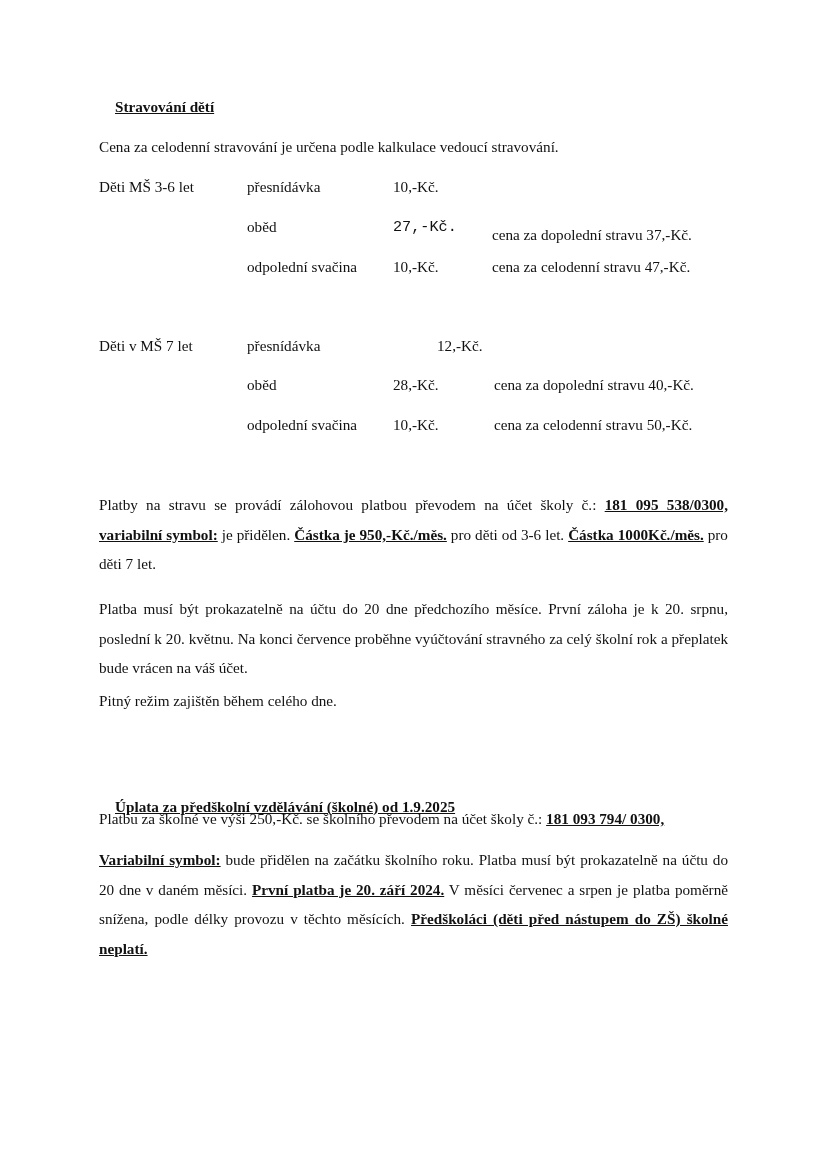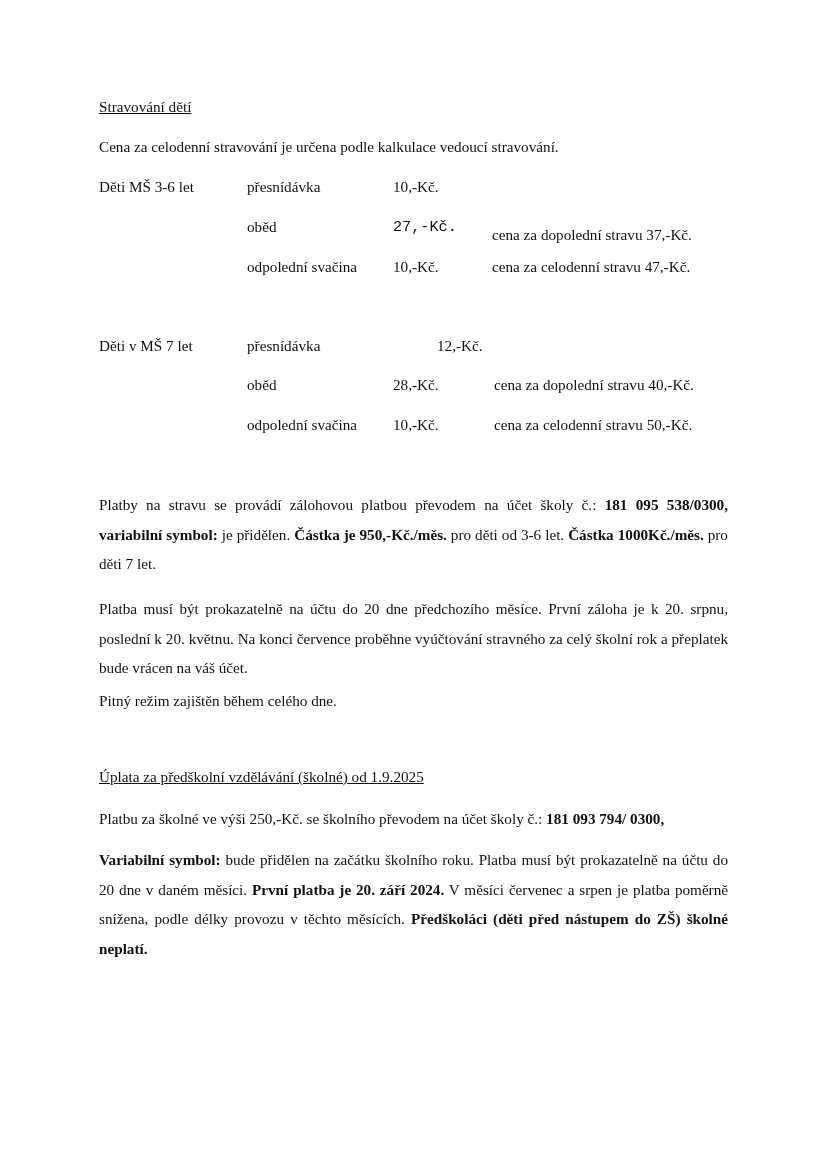--- a/index.html
+++ b/index.html
@@ -2,26 +2,26 @@
 <html><head>
   <meta charset="utf-8">
   <style>
     html, body { margin: 0; padding: 0; background: #ffffff; }
     body {
       width: 827px; height: 1169px; position: relative; overflow: hidden;
       font-family: "Liberation Serif", "DejaVu Serif", serif;
       color: #111111; font-size: 15.2px;
     }
     .abs { position: absolute; white-space: nowrap; }
-    .heading { font-weight: normal; text-decoration: underline; }
+    .heading { font-weight: bold; text-decoration: underline; margin-left: 16px; }
     .para {
       position: absolute; left: 99px; width: 629px;
       line-height: 29.5px; text-align: justify; white-space: normal;
     }
-    b { font-weight: bold; }
+    b { font-weight: bold; text-decoration: underline; }
   </style>
 </head>
 <body>
 
 <div class="abs heading" style="left:99px; top:98px;">Stravování dětí</div>
 
 <div class="abs" style="left:99px; top:138px;text-align:center;">Cena za celodenní stravování je určena podle kalkulace vedoucí stravování.</div>
 
 <div>
   <div class="abs" style="left:99px; top:178px;">Děti MŠ 3-6 let</div>
@@ -55,21 +55,21 @@
 
 <div class="para" style="top:490px;">
   <span>Platby na stravu se provádí zálohovou platbou převodem na účet školy č.: </span><b>181 095 538/0300,</b>
   <b>variabilní symbol:</b><span> je přidělen. </span><b>Částka je 950,-Kč./měs.</b><span> pro děti od 3-6 let. </span><b>Částka 1000Kč./měs.</b><span> pro děti 7 let.</span>
 </div>
 
 <div class="para" style="top:594px;">Platba musí být prokazatelně na účtu do 20 dne předchozího měsíce. První záloha je k 20. srpnu, poslední k 20. květnu. Na konci července proběhne vyúčtování stravného za celý školní rok a přeplatek bude vrácen na váš účet.</div>
 
 <div class="para" style="top:686px;">Pitný režim zajištěn během celého dne.</div>
 
-<div class="abs heading" style="left:99px; top:768px;">Úplata za předškolní vzdělávání (školné) od 1.9.2025</div>
+<div class="abs heading" style="left:99px; top:798px;">Úplata za předškolní vzdělávání (školné) od 1.9.2025</div>
 
 <div class="abs" style="left:99px; top:810px;">
   <span>Platbu za školné ve výši 250,-Kč. se školního převodem na účet školy č.: </span><b>181 093 794/ 0300,</b>
 </div>
 
 <div class="para" style="top:845px;">
   <b>Variabilní symbol:</b><span> bude přidělen na začátku školního roku. Platba musí být prokazatelně na účtu do 20 dne v daném měsíci. </span><b>První platba je 20. září 2024.</b><span> V měsíci červenec a srpen je platba poměrně snížena, podle délky provozu v těchto měsících. </span><b>Předškoláci (děti před nástupem do ZŠ) školné neplatí.</b>
 </div>
 
 </body></html>

